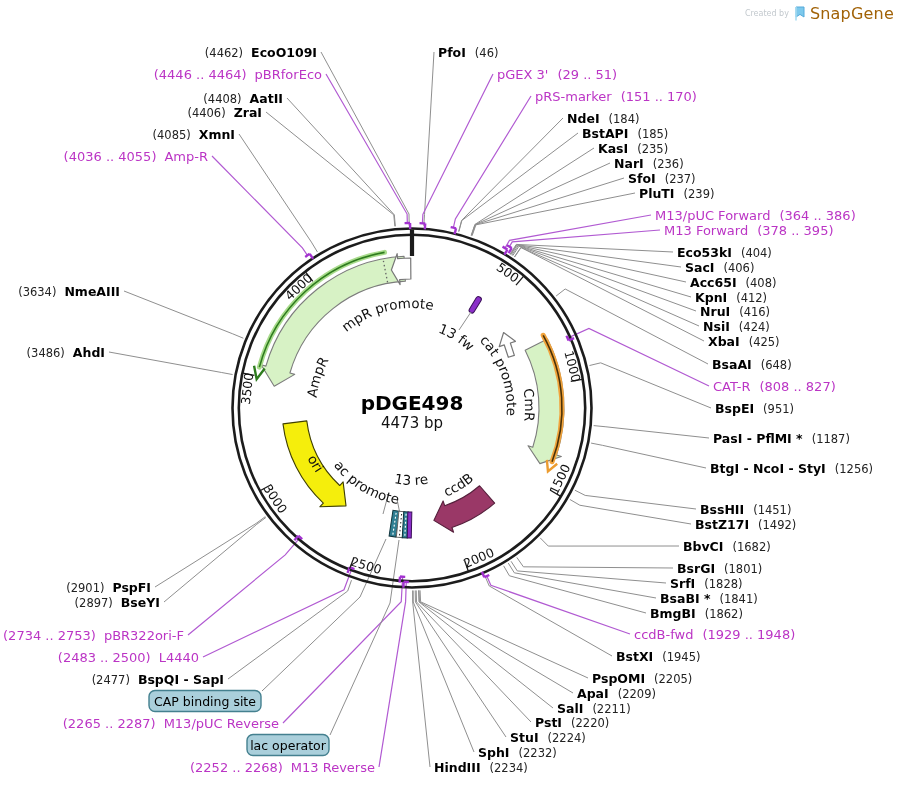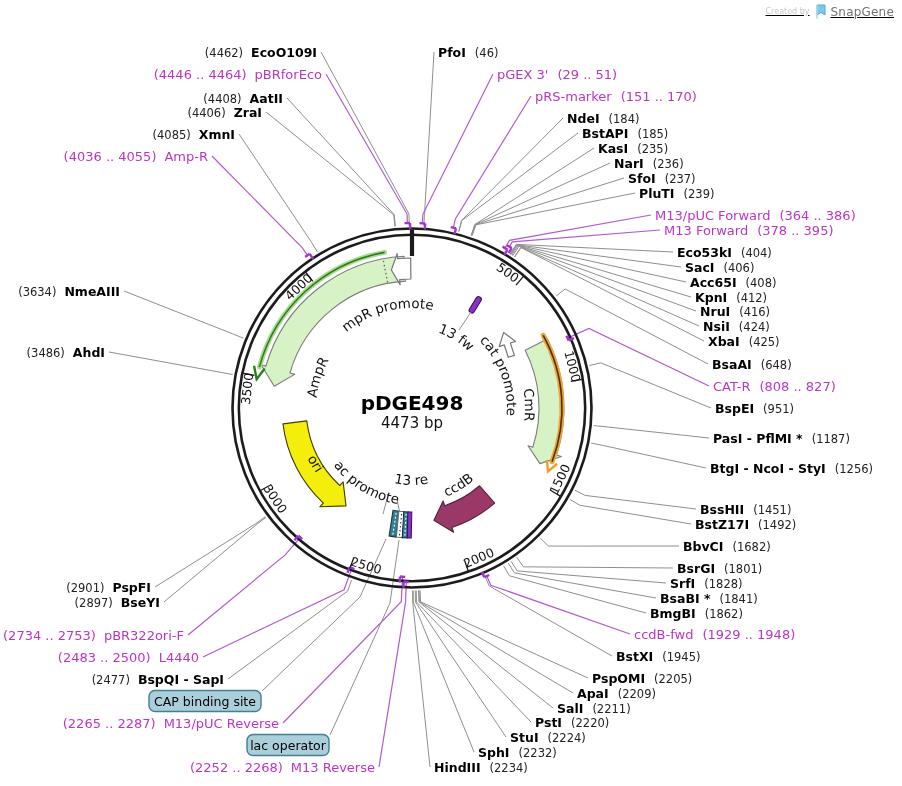--- a/index.html
+++ b/index.html
@@ -7,23 +7,23 @@
           font-family:"DejaVu Sans",sans-serif;}
   #map{position:absolute;left:0;top:0;}
   .tick{font-size:12.5px;fill:#111;}
   .curve{font-size:13.5px;fill:#111;}
   .ename{font-weight:bold;font-size:12.5px;fill:#000;}
   .ecoord{font-size:11.5px;fill:#222;}
   .primer{font-size:13px;fill:#bb35c5;}
   .title{font-weight:bold;font-size:20px;fill:#000;}
   .size{font-size:15px;fill:#111;}
   .boxtext{font-size:12.5px;fill:#000;}
-  .watermark{position:absolute;top:4px;right:8px;display:flex;align-items:center;gap:4px;text-decoration:underline;}
+  .watermark{position:absolute;top:4px;right:8px;display:flex;align-items:center;gap:4px;}
   .wm-prefix{font-size:8px;color:#c3c9ce;}
-  .wm-brand{font-size:12px;color:#737373;letter-spacing:.2px;}
+  .wm-brand{font-size:16px;color:#a16207;letter-spacing:.2px;}
 </style>
 </head>
 <body>
 
 <div class="canvas">
   <div class="watermark">
     <span class="wm-prefix">Created by</span>
     <svg width="13" height="15" viewBox="0 0 13 15">
       <path d="M3 1 h8 v10 l-4 -2.6 l-4 2.6 z" fill="#7dc9ec" stroke="#54aadb" stroke-width="1"></path>
       <rect x="2.2" y="1" width="1.6" height="13.5" fill="#a9dcf2"></rect>

